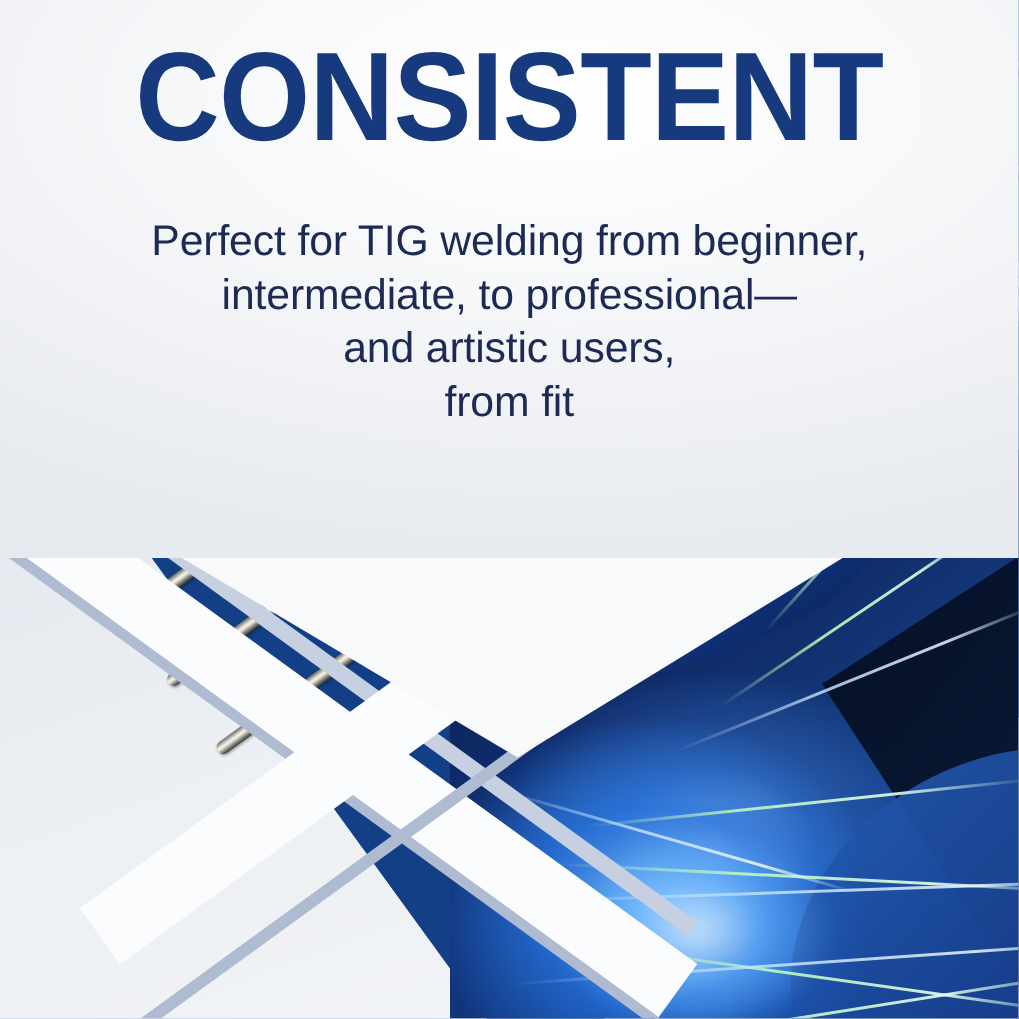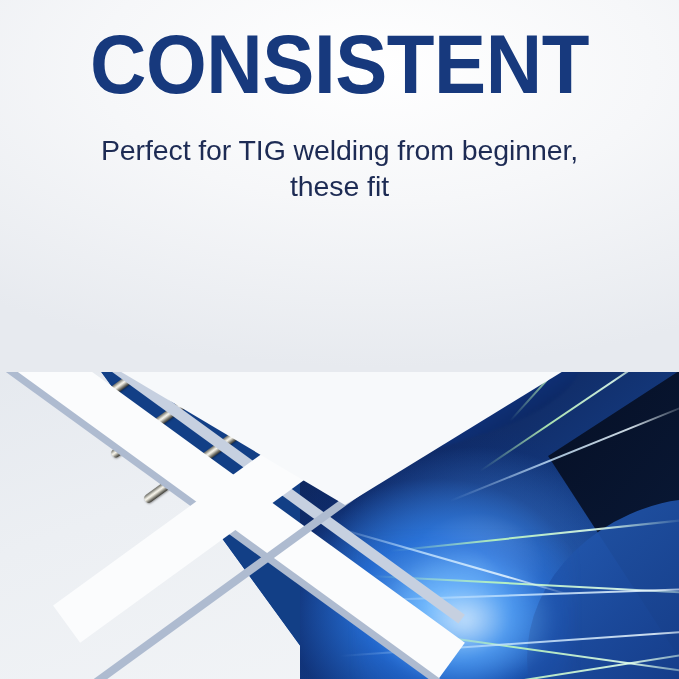--- a/index.html
+++ b/index.html
@@ -30,21 +30,21 @@
     font-weight:bold;
     letter-spacing:-0.5px;
     color:#17397d;
     transform:scaleX(0.93);
     transform-origin:center top;
     white-space:nowrap;
     text-shadow:0 1px 0 rgba(255,255,255,0.6);
   }
 
   .subcopy{
-    position:absolute;left:0;top:133px;width:679px;
+    position:absolute;left:0;top:144px;width:679px;
     text-align:center;
     color:#1d2b54;
     font-size:28.5px;
     line-height:35.5px;
     font-weight:normal;
     letter-spacing:-0.1px;
   }
   .subcopy .ln{display:block;white-space:nowrap;}
 
   
@@ -205,17 +205,19 @@
   <div class="topfill"></div>
   <div class="wedge">
     <div class="wedge-inner"></div>
   </div>
 
   <div class="top-panel">
     <div class="headline">CONSISTENT</div>
 
     <div class="subcopy">
       <span class="ln">Perfect for TIG welding from beginner,</span>
-      <span class="ln">these fit</span>
+      <span class="ln">intermediate, to professional—</span>
+      <span class="ln">and artistic users,</span>
+      <span class="ln">from fit</span>
     </div>
   </div>
 
 </div>
 
 </body></html>

